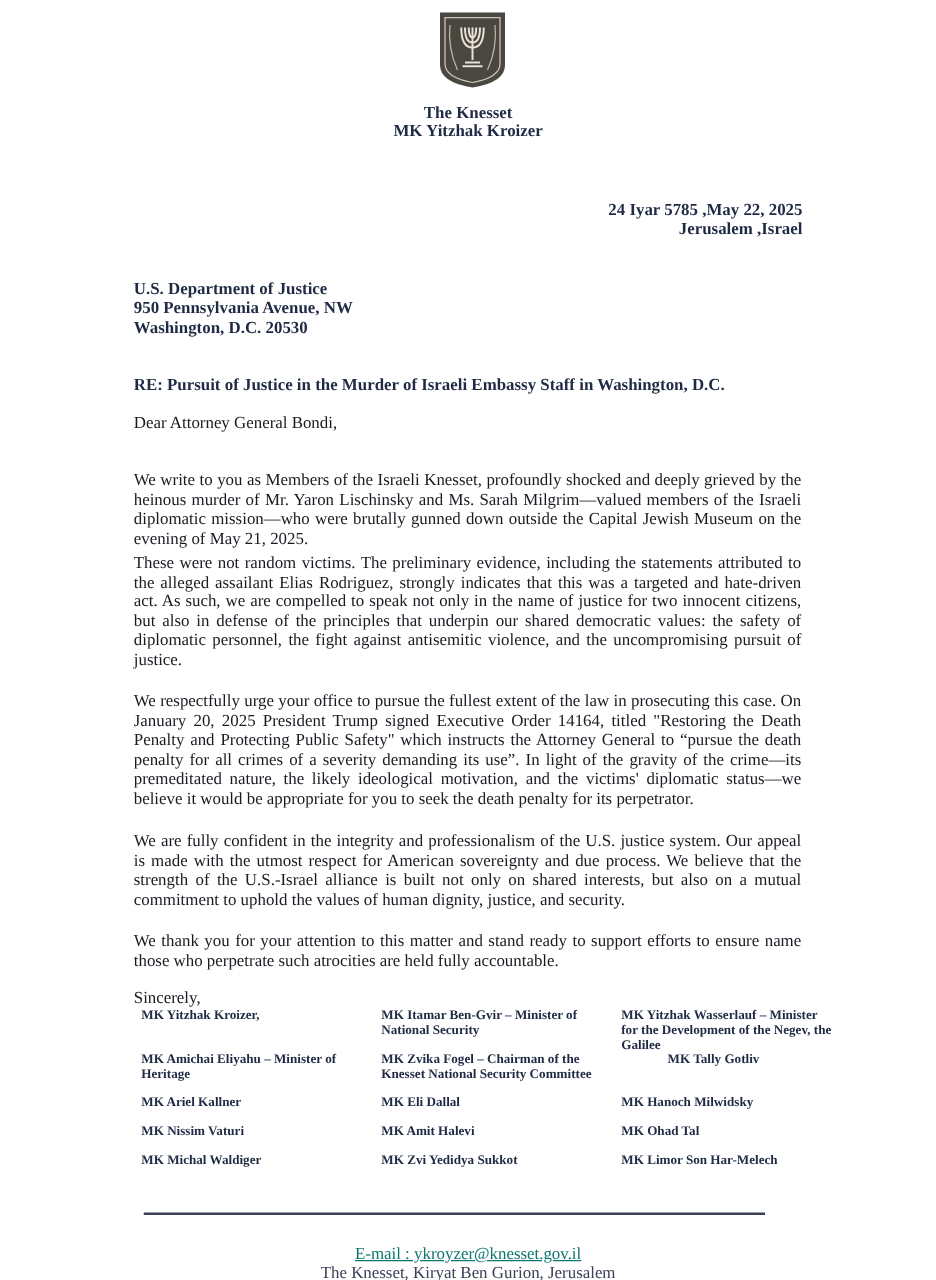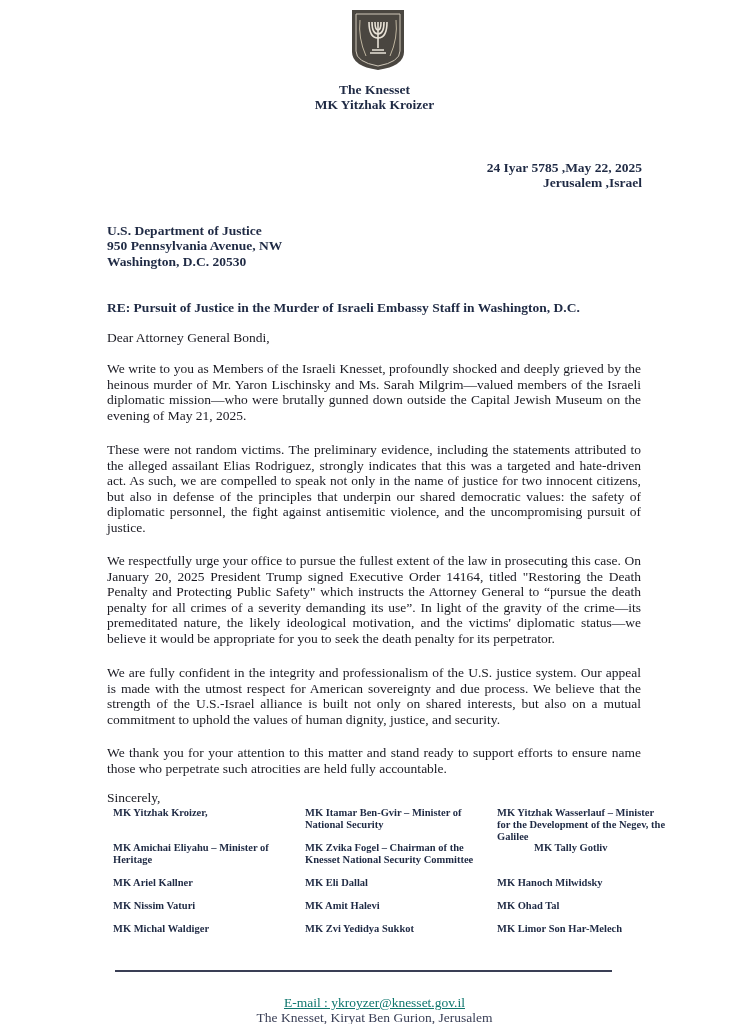--- a/index.html
+++ b/index.html
@@ -54,21 +54,21 @@
 
 <div class="addr">
   <div>U.S. Department of Justice</div>
   <div>950 Pennsylvania Avenue, NW</div>
   <div>Washington, D.C. 20530</div>
 </div>
 
 <div class="re">RE: Pursuit of Justice in the Murder of Israeli Embassy Staff in Washington, D.C.</div>
 <div class="sal">Dear Attorney General Bondi,</div>
 
-<p class="p" style="top:361px;">We write to you as Members of the Israeli Knesset, profoundly shocked and deeply grieved by the heinous murder of Mr. Yaron Lischinsky and Ms. Sarah Milgrim—valued members of the Israeli diplomatic mission—who were brutally gunned down outside the Capital Jewish Museum on the evening of May 21, 2025.</p>
+<p class="p" style="top:376px;">We write to you as Members of the Israeli Knesset, profoundly shocked and deeply grieved by the heinous murder of Mr. Yaron Lischinsky and Ms. Sarah Milgrim—valued members of the Israeli diplomatic mission—who were brutally gunned down outside the Capital Jewish Museum on the evening of May 21, 2025.</p>
 <p class="p" style="top:442px;">These were not random victims. The preliminary evidence, including the statements attributed to the alleged assailant Elias Rodriguez, strongly indicates that this was a targeted and hate-driven act. As such, we are compelled to speak not only in the name of justice for two innocent citizens, but also in defense of the principles that underpin our shared democratic values: the safety of diplomatic personnel, the fight against antisemitic violence, and the uncompromising pursuit of justice.</p>
 <p class="p" style="top:553px;">We respectfully urge your office to pursue the fullest extent of the law in prosecuting this case. On January 20, 2025 President Trump signed Executive Order 14164, titled "Restoring the Death Penalty and Protecting Public Safety" which instructs the Attorney General to “pursue the death penalty for all crimes of a severity demanding its use”. In light of the gravity of the crime—its premeditated nature, the likely ideological motivation, and the victims' diplomatic status—we believe it would be appropriate for you to seek the death penalty for its perpetrator.</p>
 <p class="p" style="top:665px;">We are fully confident in the integrity and professionalism of the U.S. justice system. Our appeal is made with the utmost respect for American sovereignty and due process. We believe that the strength of the U.S.-Israel alliance is built not only on shared interests, but also on a mutual commitment to uphold the values of human dignity, justice, and security.</p>
 <p class="p" style="top:745px;">We thank you for your attention to this matter and stand ready to support efforts to ensure name those who perpetrate such atrocities are held fully accountable.</p>
 
 <div class="sinc">Sincerely,</div>
 
 <div class="sig c1" style="top:807px;">MK Yitzhak Kroizer,</div>
 <div class="sig c2" style="top:807px;">MK Itamar Ben-Gvir – Minister of National Security</div>
 <div class="sig c3" style="top:807px;">MK Yitzhak Wasserlauf – Minister for the Development of the Negev, the Galilee</div>

